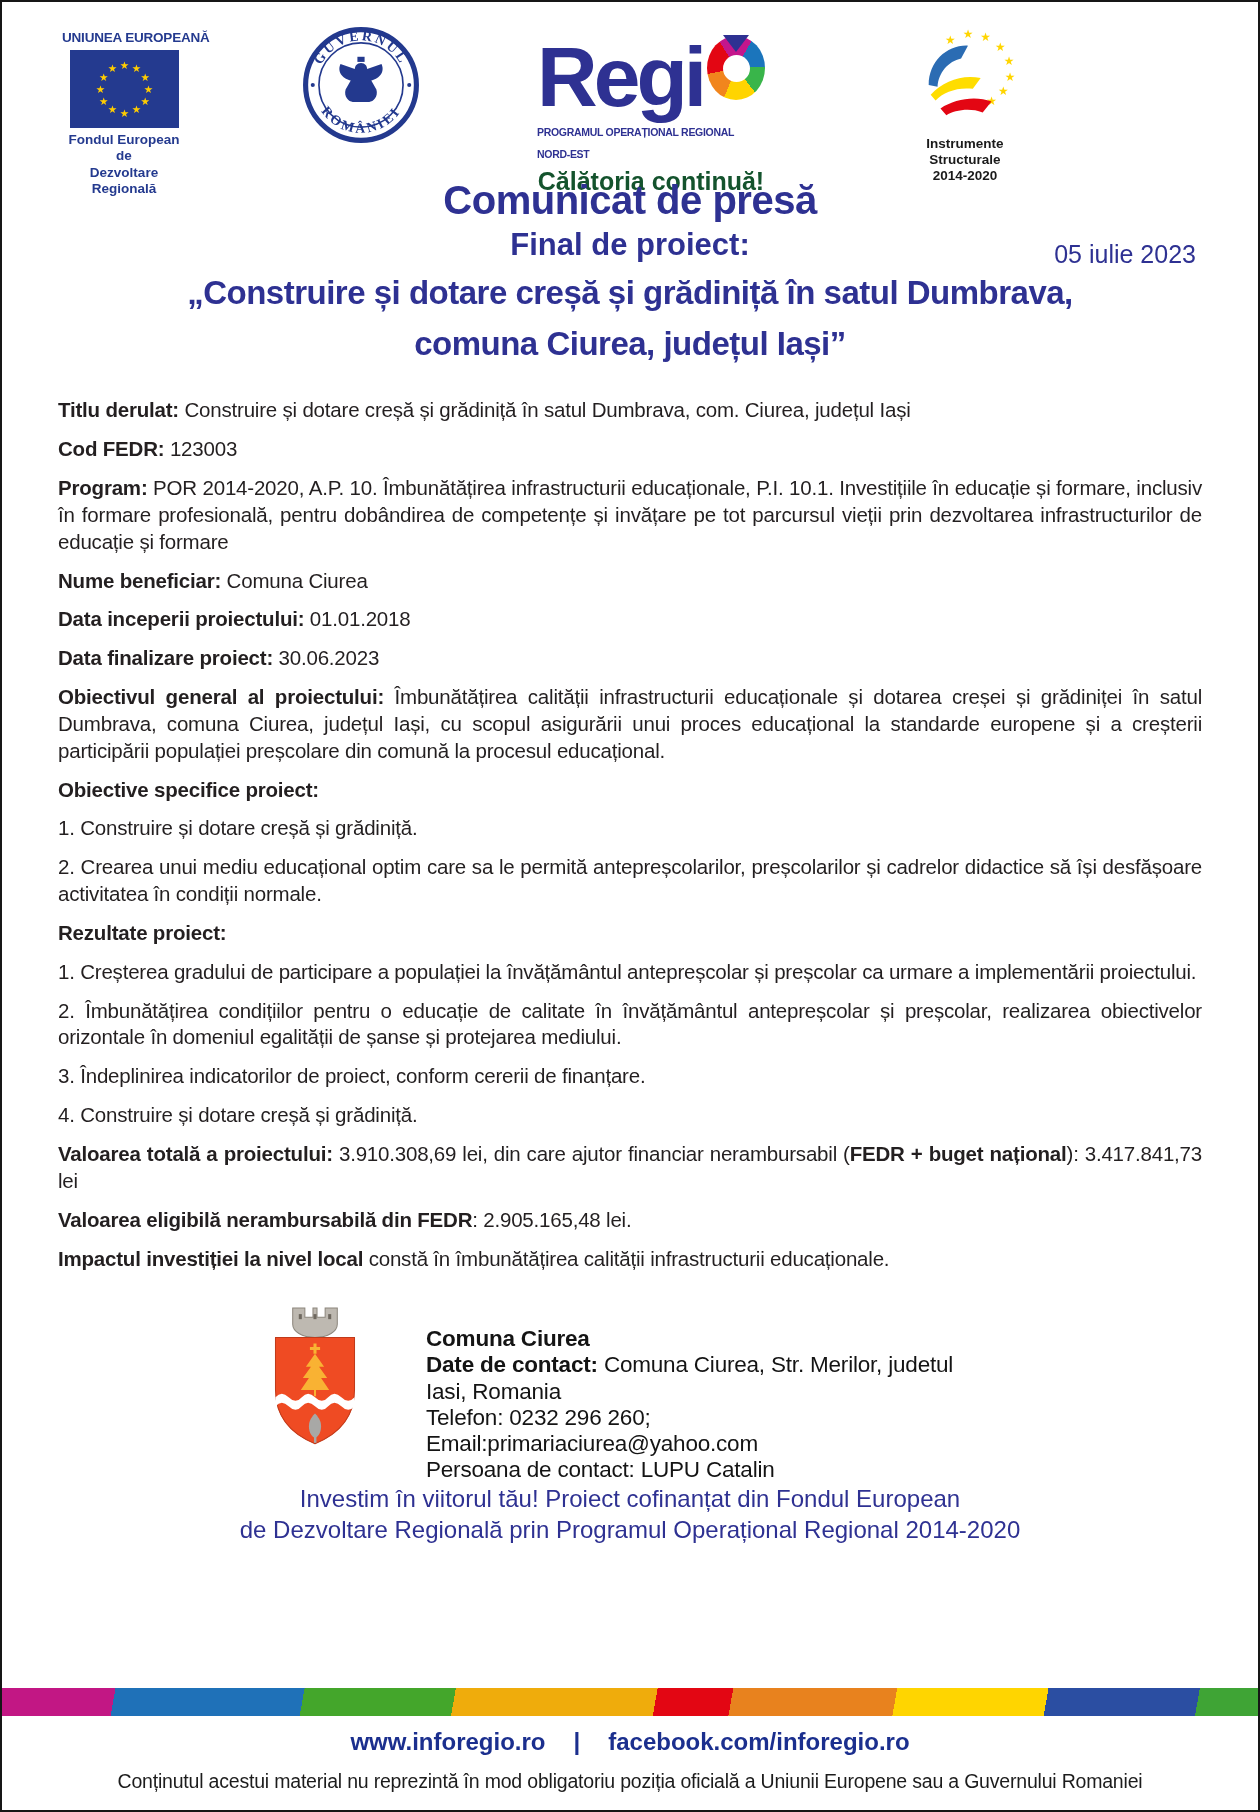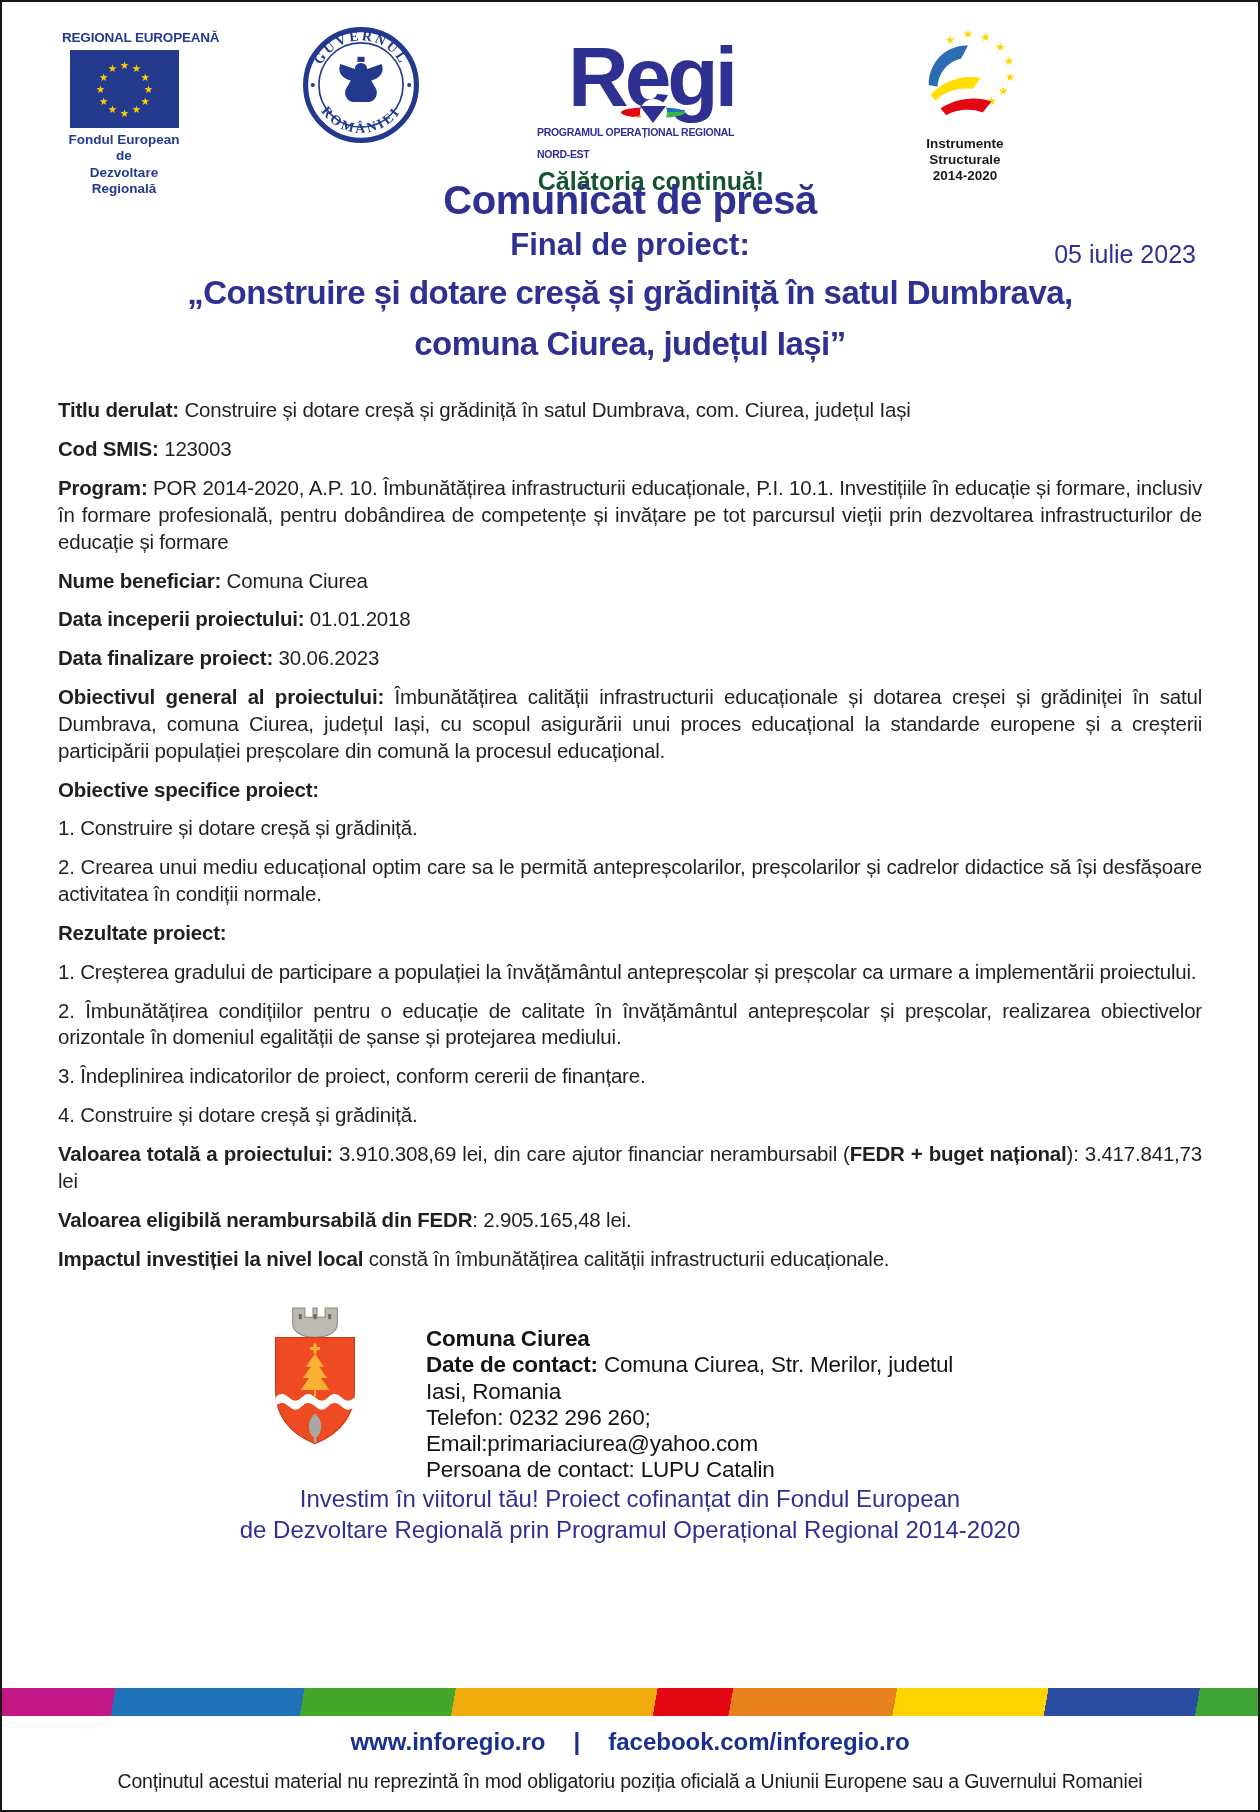--- a/index.html
+++ b/index.html
@@ -11,21 +11,21 @@
     color:#231F20;
   }
   
   .header { position:relative; height:176px; }
   .eu-logo { position:absolute; left:60px; top:28px; width:124px; text-align:center; }
   .eu-cap-top { font-size:13.5px; font-weight:bold; color:#243A8F; letter-spacing:-0.2px; white-space:nowrap; }
   .eu-flag { display:block; margin:5px auto 4px auto; }
   .eu-cap-bottom { font-size:13.5px; font-weight:600; color:#243A8F; line-height:1.22; }
   .gov-logo { position:absolute; left:300px; top:24px; }
   .regio-logo { position:absolute; left:535px; top:40px; width:228px; }
-  .regio-row { display:flex; align-items:center; height:82px;flex-direction:column; }
+  .regio-row { display:flex; height:82px; }
   .regio-word { font-size:84px; font-weight:bold; color:#2E3192; letter-spacing:-4px; line-height:0.85; }
   .regio-wheel { position:relative; display:inline-block; width:64px; height:64px; border-radius:50%;
     margin-left:4px; transform:translateY(-6px);
     background:conic-gradient(from 30deg,
       #1B75BC 0 58deg, #39B54A 58deg 112deg, #FFD400 112deg 172deg,
       #F1851D 172deg 228deg, #E30613 228deg 298deg, #C4168C 298deg 360deg); }
   .wheel-hole { position:absolute; left:50%; top:50%; width:27px; height:27px; margin:-13.5px; background:#fff; border-radius:50%; }
   .wheel-tri { position:absolute; top:-1px; left:50%; margin-left:-13px; width:0; height:0;
     border-left:13px solid transparent; border-right:13px solid transparent; border-top:17px solid #2E3192; }
   .regio-sub { display:flex; justify-content:space-between; gap:10px; margin-top:2px;
@@ -60,21 +60,21 @@
   .disclaimer { position:absolute; top:1768px; left:0; width:100%; text-align:center; font-size:19.5px; color:#1c1c1c; letter-spacing:-0.2px; }
 </style>
 </head>
 <body>
 
 <div class="page">
 
   <div class="header">
 
     <div class="eu-logo">
-      <div class="eu-cap-top">REGIONAL EUROPEANĂ</div>
+      <div class="eu-cap-top">UNIUNEA EUROPEANĂ</div>
       <svg class="eu-flag" width="109" height="78" viewBox="0 0 109 78">
         <rect x="0" y="0" width="109" height="78" fill="#243A8F"></rect>
         <g fill="#FFCC00" font-size="10.5" text-anchor="middle" font-family="DejaVu Sans, sans-serif">
           <text x="54.5" y="18.5">★</text>
             <text x="66.5" y="21.7">★</text>
             <text x="75.3" y="30.5">★</text>
           <text x="78.5" y="42.5">★</text>
             <text x="75.3" y="54.5">★</text>
             <text x="66.5" y="63.3">★</text>
           <text x="54.5" y="66.5">★</text>
@@ -153,21 +153,21 @@
   <div class="title-block">
     <div class="t1">Comunicat de presă</div>
     <div class="t2">Final de proiect:</div>
     <div class="date">05 iulie 2023</div>
     <div class="t3 first">„Construire și dotare creșă și grădiniță în satul Dumbrava,</div>
     <div class="t3">comuna Ciurea, județul Iași”</div>
   </div>
 
   <div class="content">
     <p><b>Titlu derulat:</b><span> Construire și dotare creșă și grădiniță în satul Dumbrava, com. Ciurea, județul Iași</span></p>
-    <p><b>Cod SMIS:</b><span> 123003</span></p>
+    <p><b>Cod FEDR:</b><span> 123003</span></p>
     <p class="just"><b>Program:</b><span> POR 2014-2020, A.P. 10. Îmbunătățirea infrastructurii educaționale, P.I. 10.1. Investițiile în educație și formare, inclusiv în formare profesională, pentru dobândirea de competențe și invățare pe tot parcursul vieții prin dezvoltarea infrastructurilor de educație și formare</span></p>
     <p><b>Nume beneficiar:</b><span> Comuna Ciurea</span></p>
     <p><b>Data inceperii proiectului:</b><span> 01.01.2018</span></p>
     <p><b>Data finalizare proiect:</b><span> 30.06.2023</span></p>
     <p class="just"><b>Obiectivul general al proiectului:</b><span> Îmbunătățirea calității infrastructurii educaționale și dotarea creșei și grădiniței în satul Dumbrava, comuna Ciurea, județul Iași, cu scopul asigurării unui proces educațional la standarde europene și a creșterii participării populației preșcolare din comună la procesul educațional.</span></p>
     <p><b>Obiective specifice proiect:</b></p>
     <p><span>1. Construire și dotare creșă și grădiniță.</span></p>
     <p class="just"><span>2. Crearea unui mediu educațional optim care sa le permită antepreșcolarilor, preșcolarilor și cadrelor didactice să își desfășoare activitatea în condiții normale.</span></p>
     <p><b>Rezultate proiect:</b></p>
     <p class="just"><span>1. Creșterea gradului de participare a populației la învățământul antepreșcolar și preșcolar ca urmare a implementării proiectului.</span></p>

